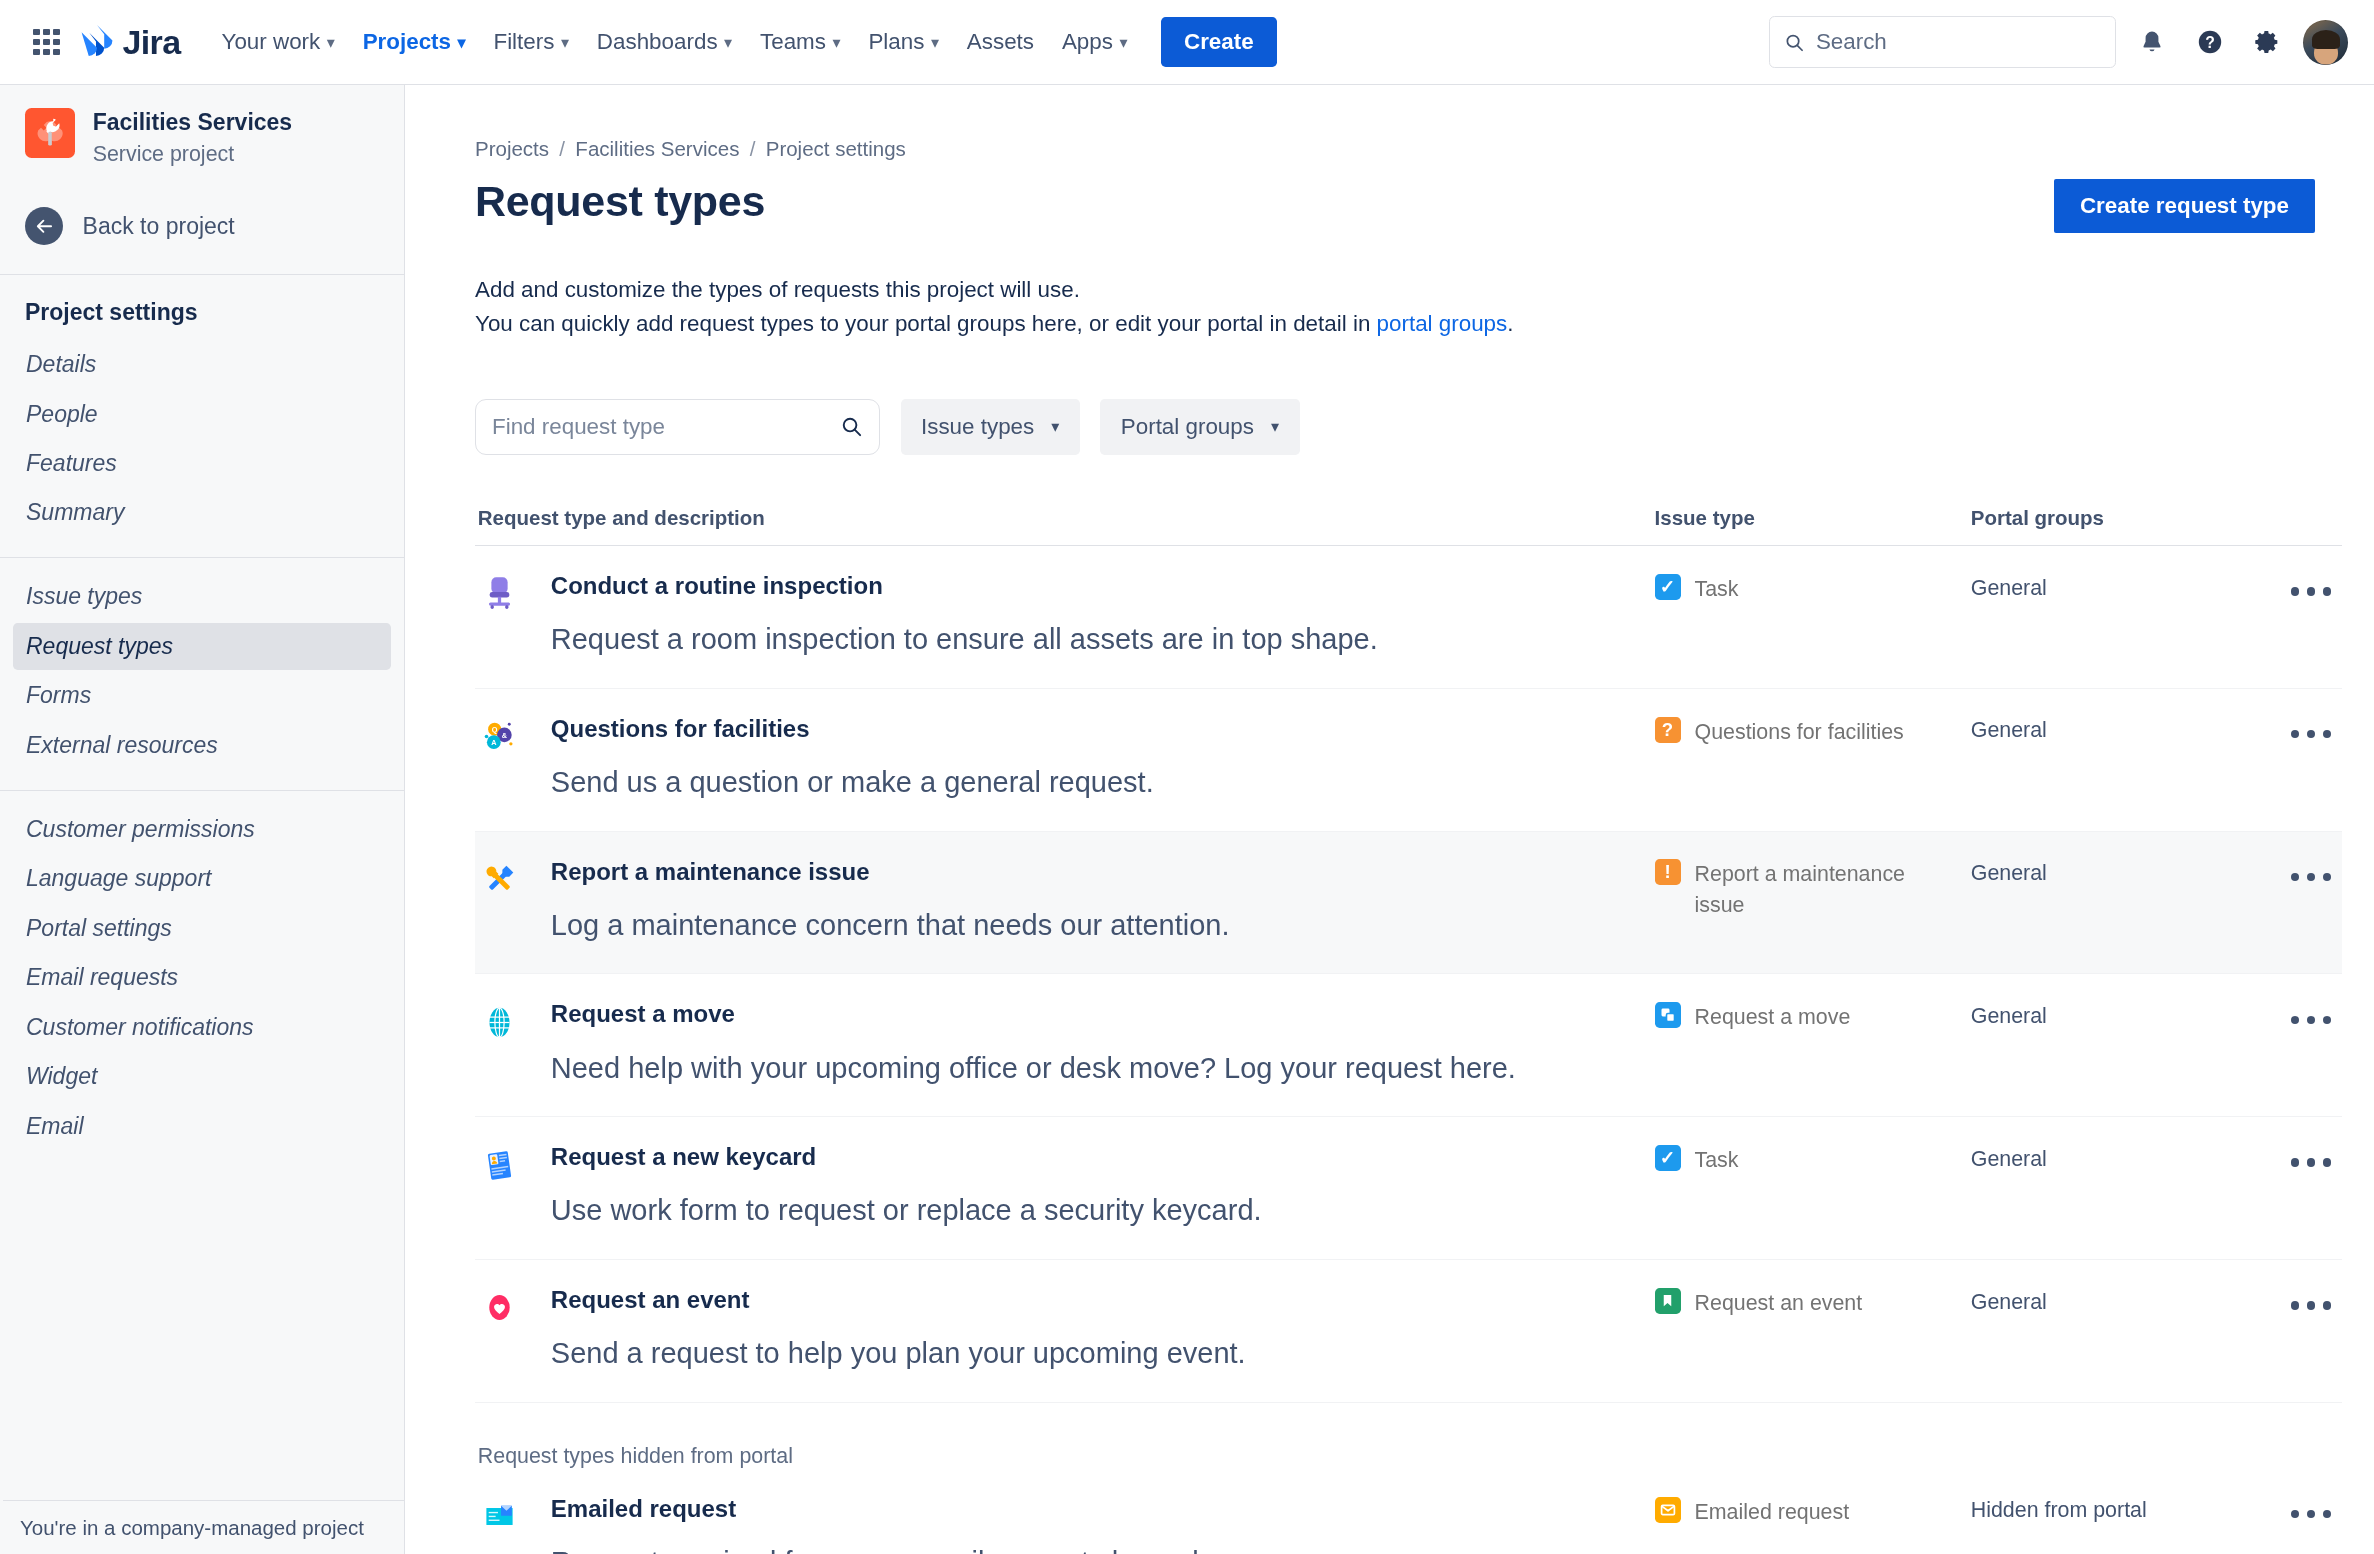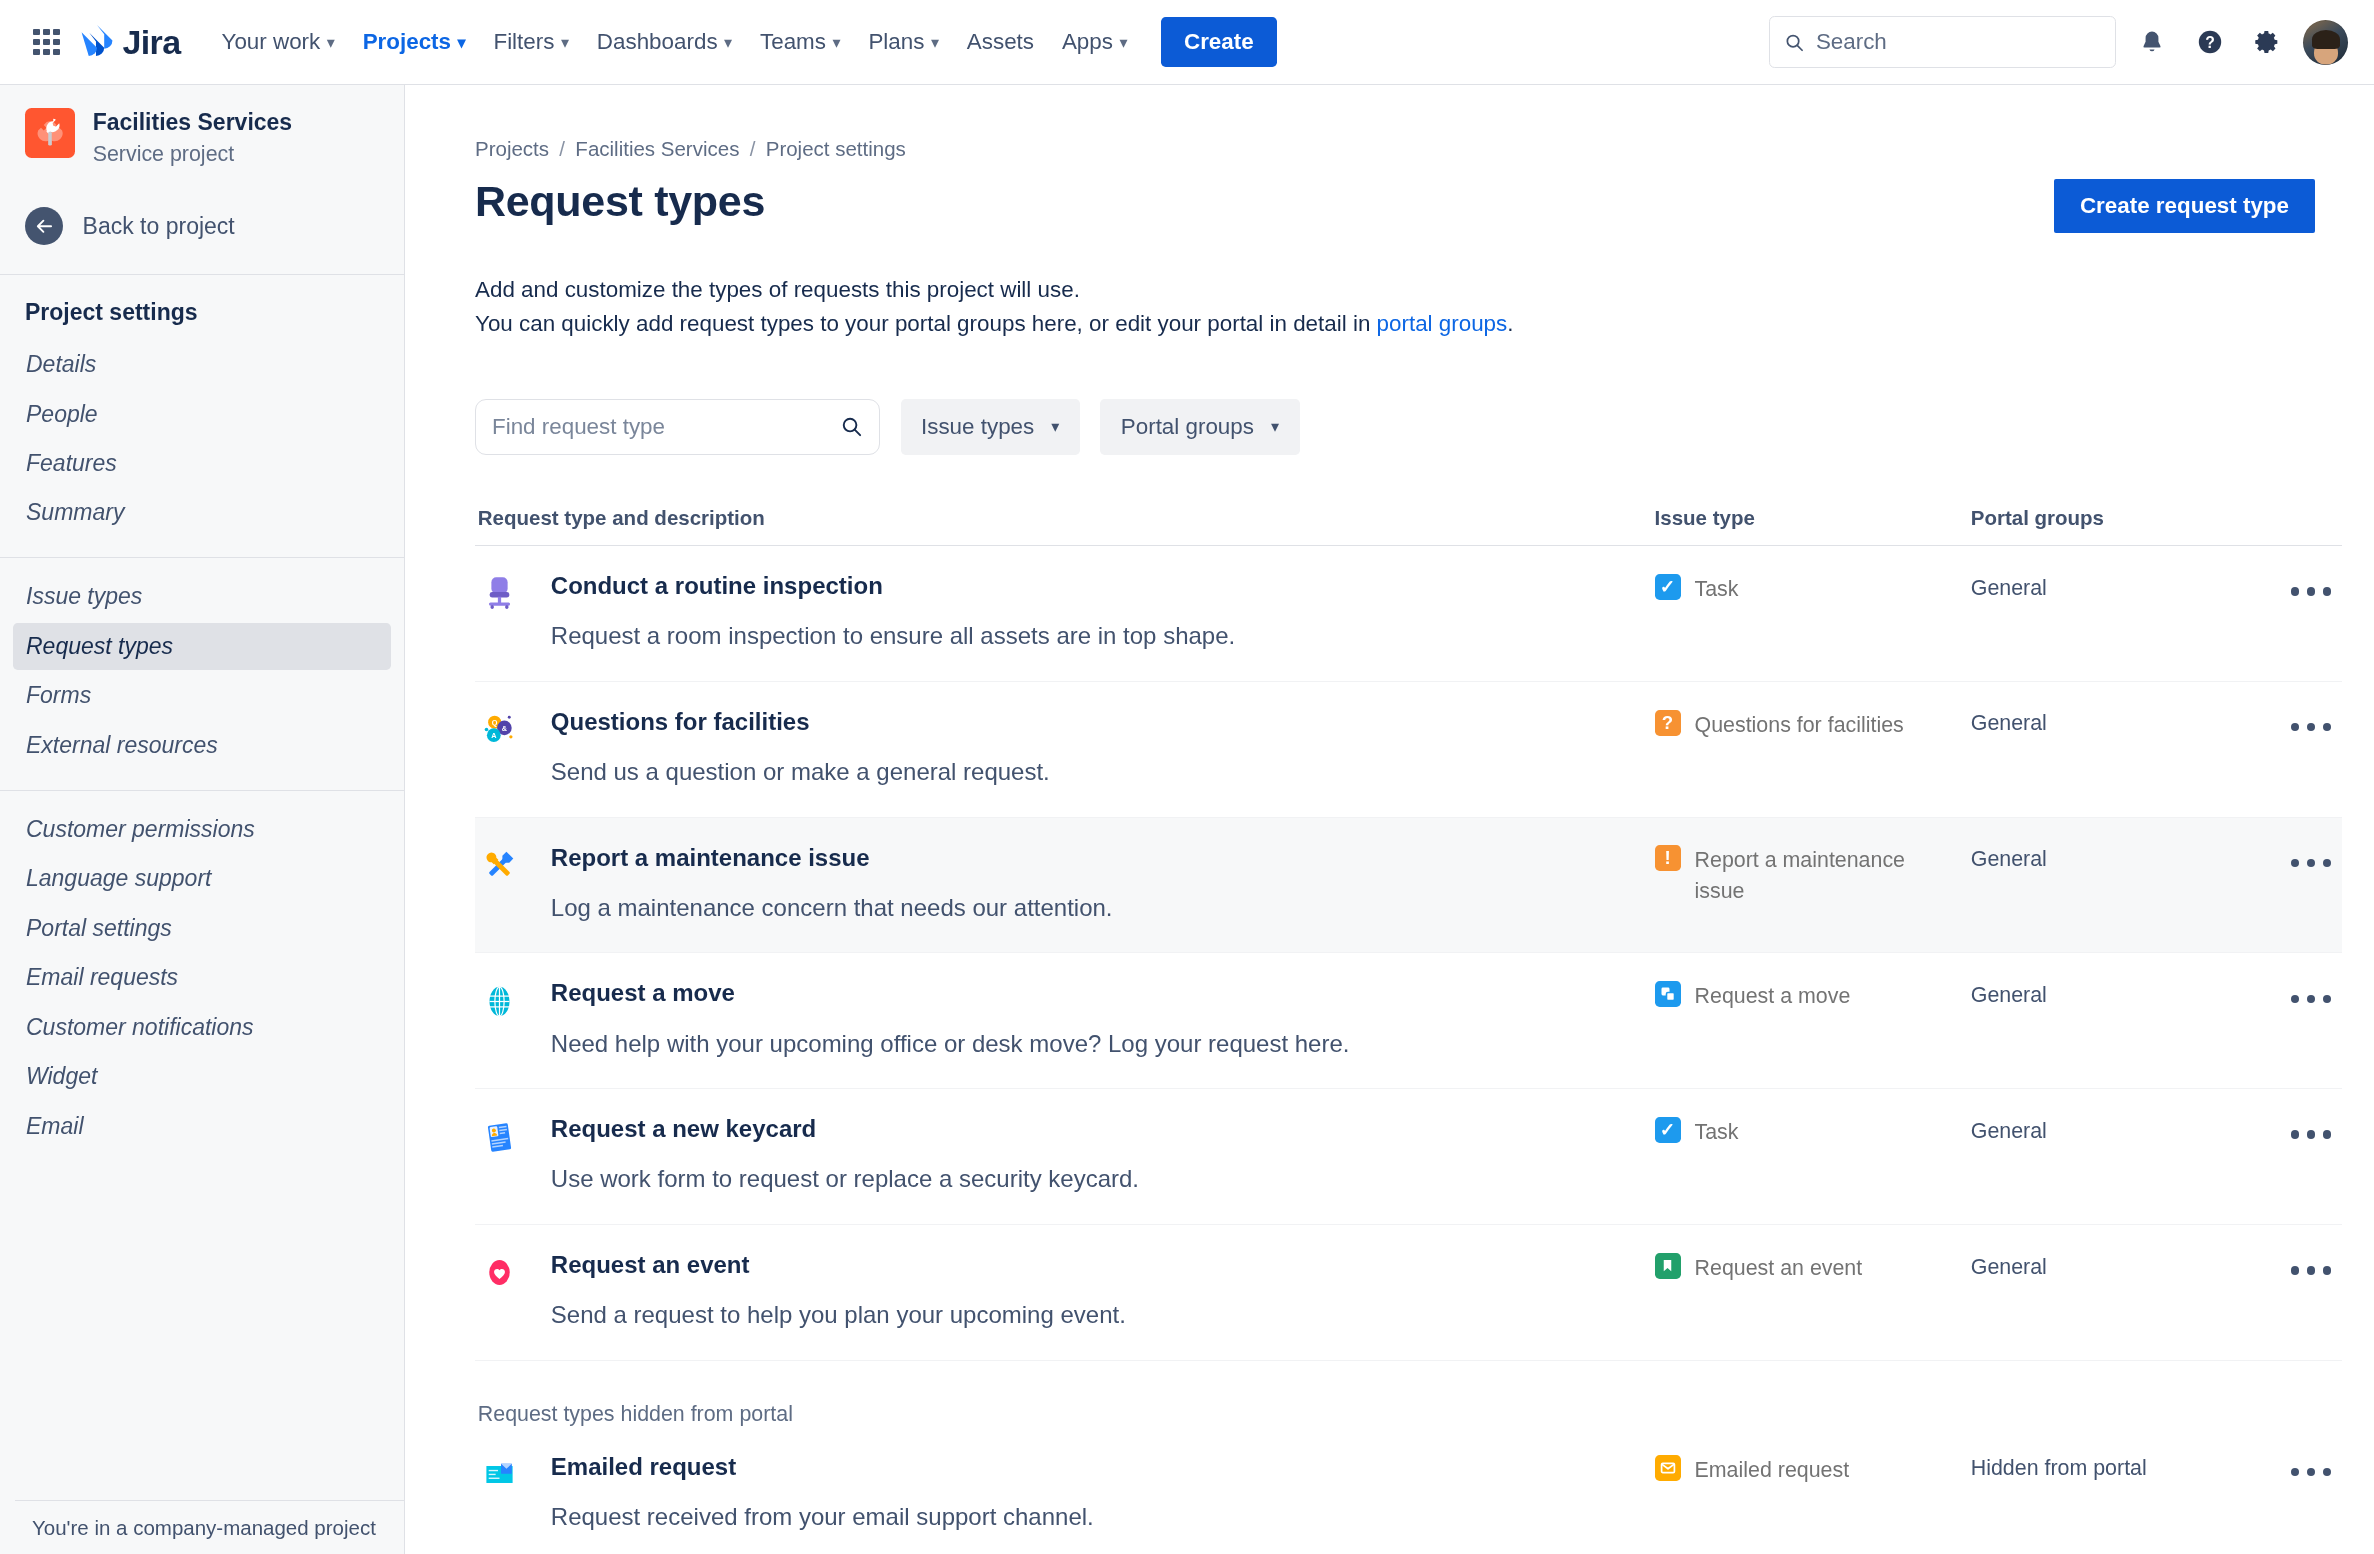--- a/index.html
+++ b/index.html
@@ -124,21 +124,21 @@
   }
   .side-list { padding: 15px 13px 0 13px; font-style: italic; }
   .side-item {
     display: block; font-size: 23px; color: #42526E;
     padding: 10.3px 13px; border-radius: 4.7px; cursor: pointer;
     margin-bottom: 1.9px;
   }
   .side-item.selected { background: #DFE1E6; color: #172B4D; }
 
   .side-footer {
-    position: absolute; bottom: 0; left: 15px; width: 405px;
+    position: absolute; bottom: 0; left: 3px; width: 405px;
     border-top: 0.9px solid #DFE1E6;
     padding: 15px 17px;
     font-size: 20.5px; color: #42526E;
     background: #F7F8F9;
   }
 
   
   .main {
     position: absolute; top: 85px; left: 406px;
     width: 1969px; height: 1470px;
@@ -201,21 +201,21 @@
     padding: 26px 0 28px 0;
     border-bottom: 0.9px solid #F1F2F4;
   }
   .row.hovered { background: #F7F8F9; }
   .row-main { display: flex; gap: 29px; }
   .row-icon { width: 44px; height: 44px; flex: none; display: flex; align-items: center; justify-content: center; }
   .rt-title {
     font-size: 24px; font-weight: 700; color: #172B4D;
     cursor: pointer; line-height: 1.15;
   }
-  .rt-desc { font-size: 24px; color: #42526E; margin-top: 19.6px; line-height: 1.4; }
+  .rt-desc { font-size: 29px; color: #42526E; margin-top: 19.6px; line-height: 1.4; }
 
   .cell-issue { display: flex; align-items: flex-start; gap: 14px; padding-top: 1.9px; }
   .issue-label { font-size: 21.4px; color: #737373; line-height: 1.42; max-width: 233px; }
   .cell-portal { font-size: 21.4px; color: #42526E; padding-top: 3.7px; }
 
   .kebab {
     width: 62px; height: 39px; border: none; background: transparent;
     display: flex; align-items: center; justify-content: center; gap: 7.5px;
     cursor: pointer; border-radius: 4.7px; margin-left: auto;
   }

